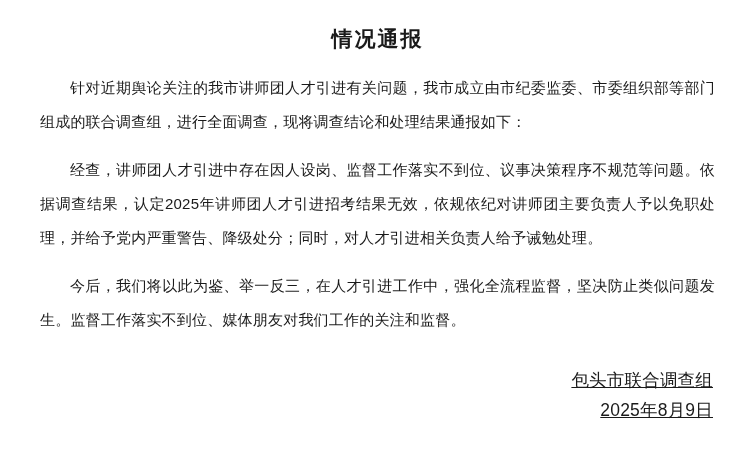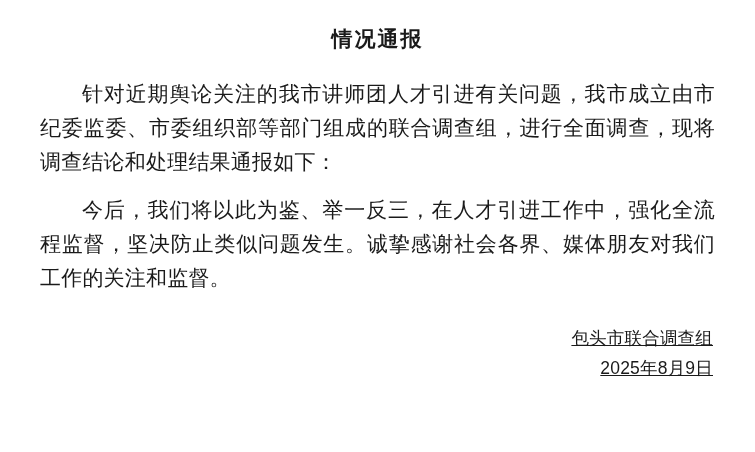--- a/index.html
+++ b/index.html
@@ -21,25 +21,25 @@
     padding: 18px 40px 10px 40px;
     display: flex;
     flex-direction: column;
   }
   .doc-title {
     text-align: center;
     font-size: 21px;
     font-weight: bold;
     letter-spacing: 2px;
     color: #1a1a1a;
-    margin: 6px 0 24px 0;
+    margin: 6px 0 18px 0;
     line-height: 1.4;
   }
   .body-text {
-    font-size: 21px;
+    font-size: 15px;
     line-height: 34px;
     text-align: justify;
     text-justify: inter-ideograph;
     color: #1a1a1a;
     letter-spacing: 0.2px;
   }
   .para {
     margin: 0 0 14px 0;
     text-indent: 2em;
   }
@@ -59,21 +59,22 @@
 </style>
 </head>
 <body>
 
 <div class="page">
 
   <div class="doc-title">情况通报</div>
 
   <div class="body-text">
     <p class="para">针对近期舆论关注的我市讲师团人才引进有关问题，我市成立由市纪委监委、市委组织部等部门组成的联合调查组，进行全面调查，现将调查结论和处理结果通报如下：</p>
-    <p class="para">今后，我们将以此为鉴、举一反三，在人才引进工作中，强化全流程监督，坚决防止类似问题发生。诚挚感谢社会各界、媒体朋友对我们工作的关注和监督。</p>
+    <p class="para">经查，讲师团人才引进中存在因人设岗、监督工作落实不到位、议事决策程序不规范等问题。依据调查结果，认定2025年讲师团人才引进招考结果无效，依规依纪对讲师团主要负责人予以免职处理，并给予党内严重警告、降级处分；同时，对人才引进相关负责人给予诫勉处理。</p>
+    <p class="para">今后，我们将以此为鉴、举一反三，在人才引进工作中，强化全流程监督，坚决防止类似问题发生。监督工作落实不到位、媒体朋友对我们工作的关注和监督。</p>
   </div>
 
   <div class="signature">
     <span class="sig-line">包头市联合调查组</span>
     <span class="sig-line">2025年8月9日</span>
   </div>
 
 </div>
 
 </body></html>

